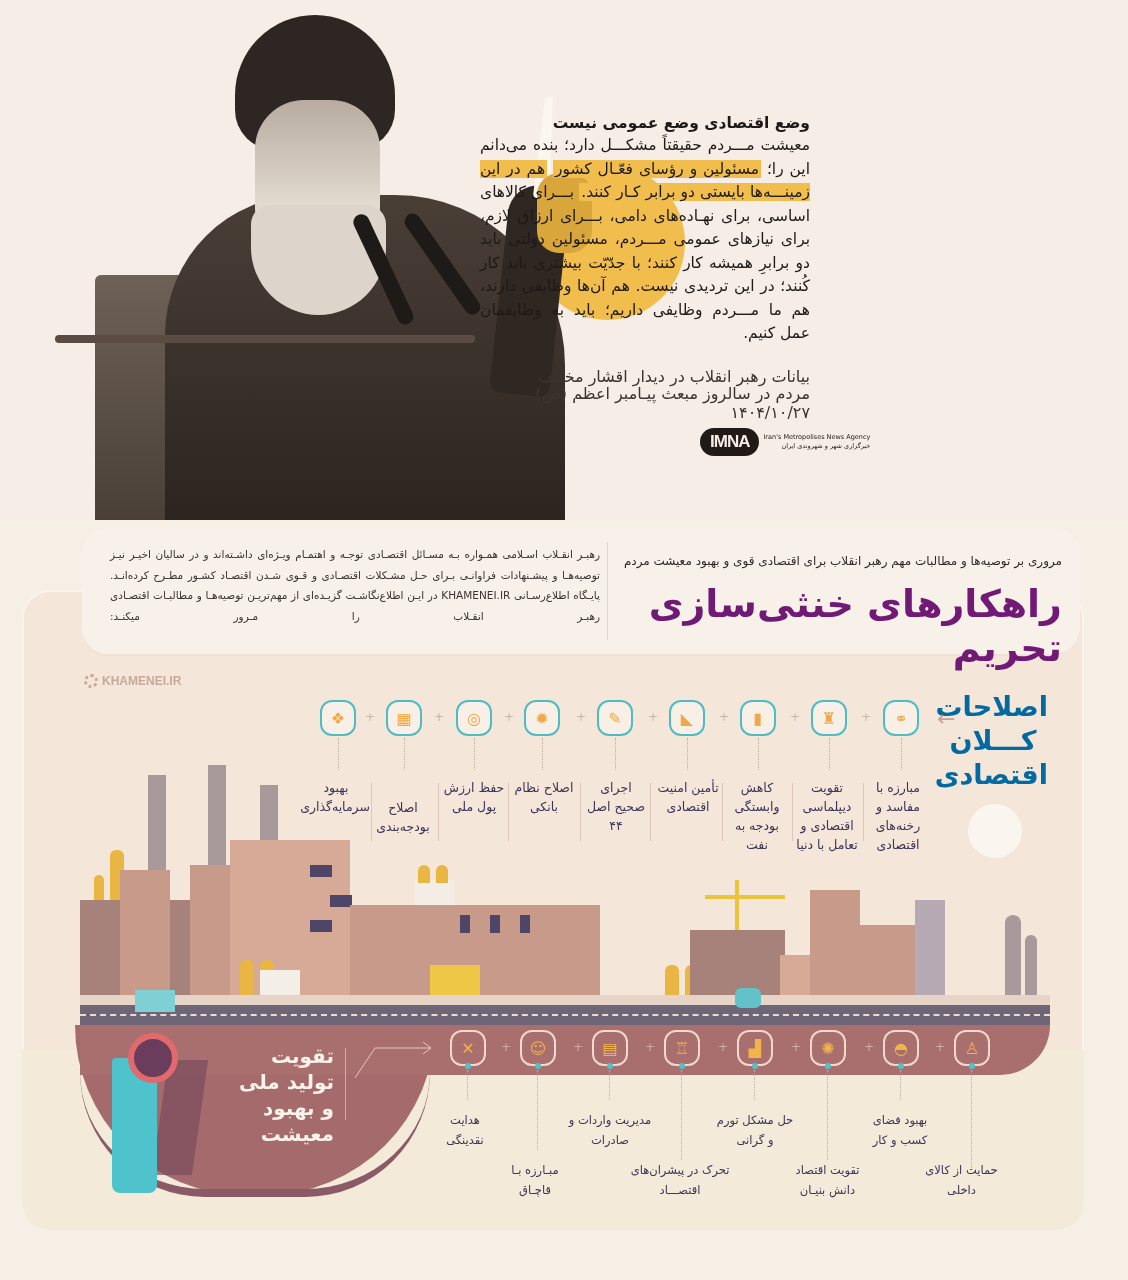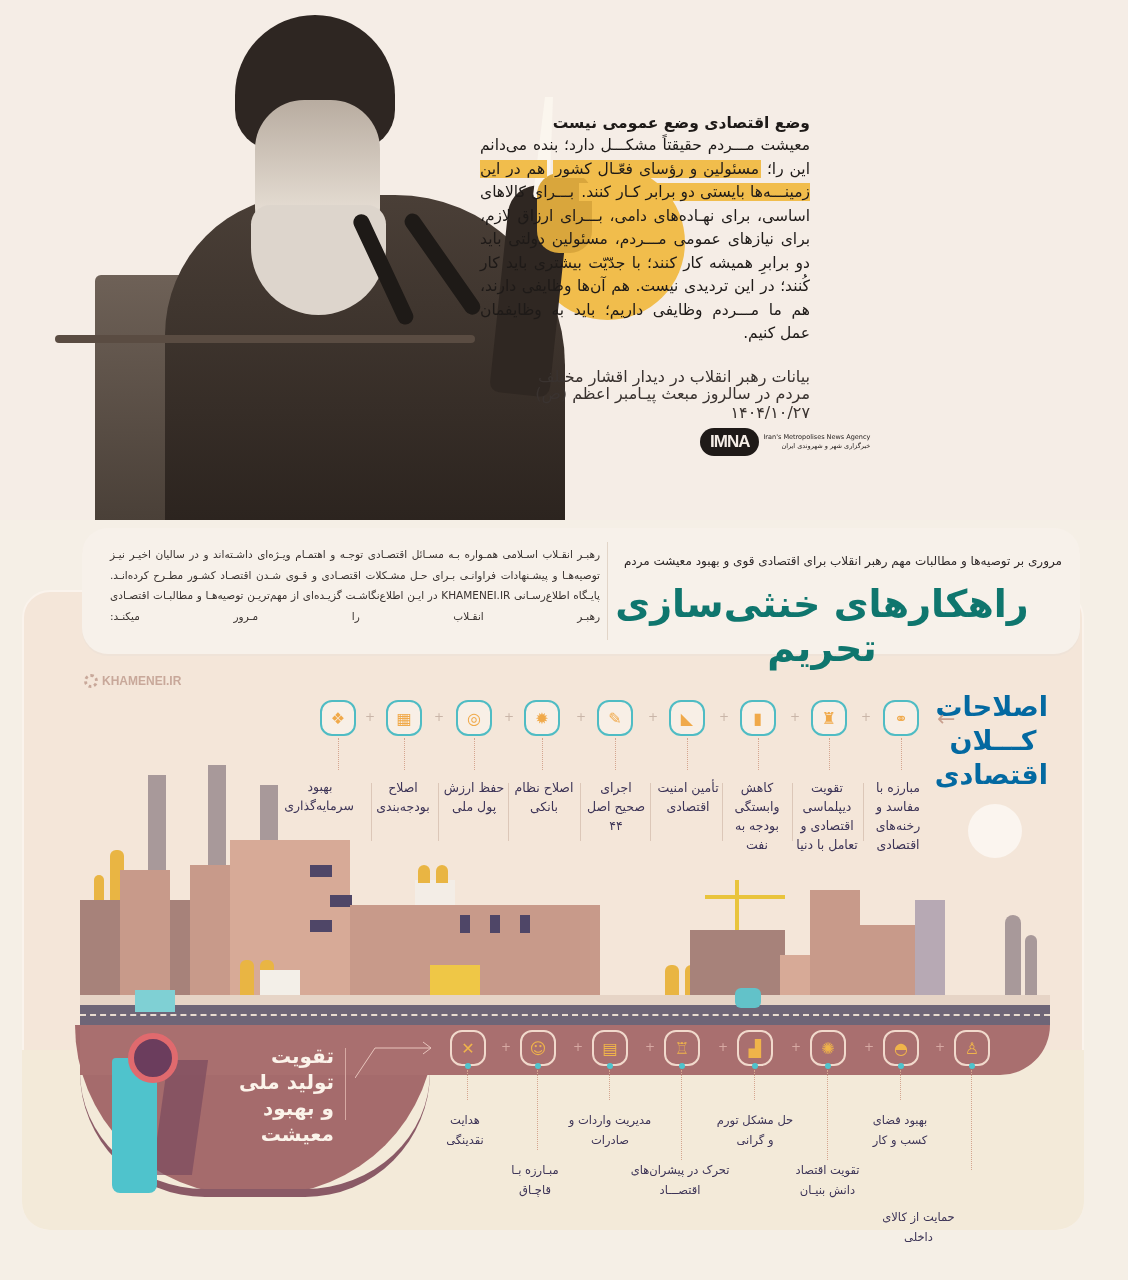--- a/index.html
+++ b/index.html
@@ -101,22 +101,22 @@
   }
   .intro-text {
     position: absolute; left: 28px; top: 16px; width: 490px; direction: rtl; text-align: justify;
     font-size: 10.5px; line-height: 20.5px; color: #3a3330; text-align-last: justify;
   }
   .intro-subtitle {
     position: absolute; right: 18px; top: 26px; width: 480px; direction: rtl;
     font-size: 12px; color: #2e2828; text-align: right;
   }
   .intro-title {
-    position: absolute; right: 18px; top: 54px; width: 480px; direction: rtl; text-align: center;
-    font-size: 38px; font-weight: bold; color: #0f766e; letter-spacing: -1px;
+    position: absolute; right: 18px; top: 54px; width: 480px; direction: rtl; text-align: right;
+    font-size: 38px; font-weight: bold; color: #701a75; letter-spacing: -1px;
   }
 
   .khamenei-logo {
     position: absolute; left: 84px; top: 674px; display: flex; align-items: center; gap: 4px;
     color: #c8a89a; font-size: 12px; font-weight: bold; font-family: "Liberation Sans", sans-serif;
   }
   .khamenei-logo .gear { width: 14px; height: 14px; border: 3px dotted #c8a89a; border-radius: 50%; }
 
   
   .macro-heading {
@@ -302,23 +302,23 @@
 <div class="macro-label" style="left:724px;width:66px;">کاهش وابستگی بودجه به نفت</div>
 <div class="macro-sep" style="left:722px;"></div>
 <div class="macro-label" style="left:656px;width:64px;">تأمین امنیت اقتصادی</div>
 <div class="macro-sep" style="left:650px;"></div>
 <div class="macro-label" style="left:586px;width:60px;">اجرای صحیح اصل ۴۴</div>
 <div class="macro-sep" style="left:580px;"></div>
 <div class="macro-label" style="left:514px;width:60px;">اصلاح نظام بانکی</div>
 <div class="macro-sep" style="left:508px;"></div>
 <div class="macro-label" style="left:442px;width:64px;">حفظ ارزش پول ملی</div>
 <div class="macro-sep" style="left:438px;"></div>
-<div class="macro-label" style="left:370px;width:66px;">اصلاح بودجه‌بندی</div>
+<div class="macro-label" style="left:370px;width:66px;margin-top:20px;">اصلاح بودجه‌بندی</div>
 <div class="macro-sep" style="left:371px;"></div>
-<div class="macro-label" style="left:286px;width:68px;font-family:Liberation Serif, serif;">بهبود سرمایه‌گذاری</div>
+<div class="macro-label" style="left:302px;width:68px;">بهبود سرمایه‌گذاری</div>
 
 <div class="moon"></div>
 
 <div class="scene">
   <div class="tank" style="left:30px;top:10px;width:14px;height:150px;"></div>
   <div class="tank" style="left:14px;top:35px;width:10px;height:125px;"></div>
   <div class="chimney" style="left:68px;top:-65px;width:18px;height:95px;"></div>
   <div class="chimney" style="left:128px;top:-75px;width:18px;height:105px;"></div>
   <div class="chimney" style="left:180px;top:-55px;width:18px;height:90px;"></div>
   <div class="bld dark" style="left:0;top:60px;width:230px;height:100px;"></div>
@@ -406,16 +406,16 @@
   <div class="dot-line" style="left:537px;top:1070px;height:80px;"></div>
   <div class="dot-teal" style="left:465px;top:1063px;"></div>
   <div class="dot-line" style="left:467px;top:1070px;height:30px;"></div>
 </div>
 
 <div class="prod-label" style="left:860px;top:1110px;width:80px;">بهبود فضای کسب و کار</div>
 <div class="prod-label" style="left:715px;top:1110px;width:80px;">حل مشکل تورم و گرانی</div>
 <div class="prod-label" style="left:565px;top:1110px;width:90px;">مدیریت واردات و صادرات</div>
 <div class="prod-label" style="left:430px;top:1110px;width:70px;">هدایت نقدینگی</div>
 
-<div class="prod-label" style="left:881px;top:1160px;width:75px;margin-top:47px;">حمایت از کالای داخلی</div>
+<div class="prod-label" style="left:924px;top:1160px;width:75px;">حمایت از کالای داخلی</div>
 <div class="prod-label" style="left:785px;top:1160px;width:85px;">تقویت اقتصاد دانش بنیـان</div>
 <div class="prod-label" style="left:630px;top:1160px;width:100px;">تحرک در پیشران‌های اقتصـــاد</div>
 <div class="prod-label" style="left:500px;top:1160px;width:70px;">مبـارزه بـا قاچـاق</div>
 
 </body></html>

